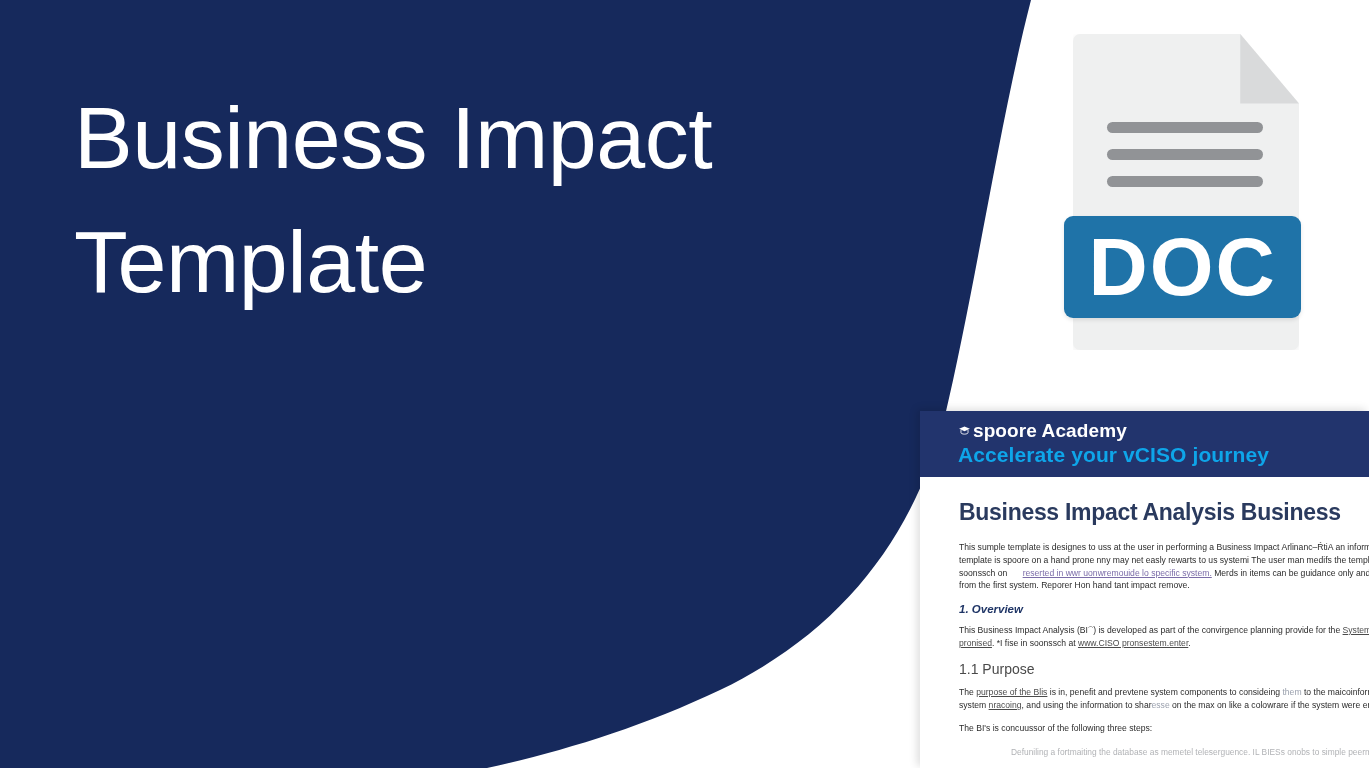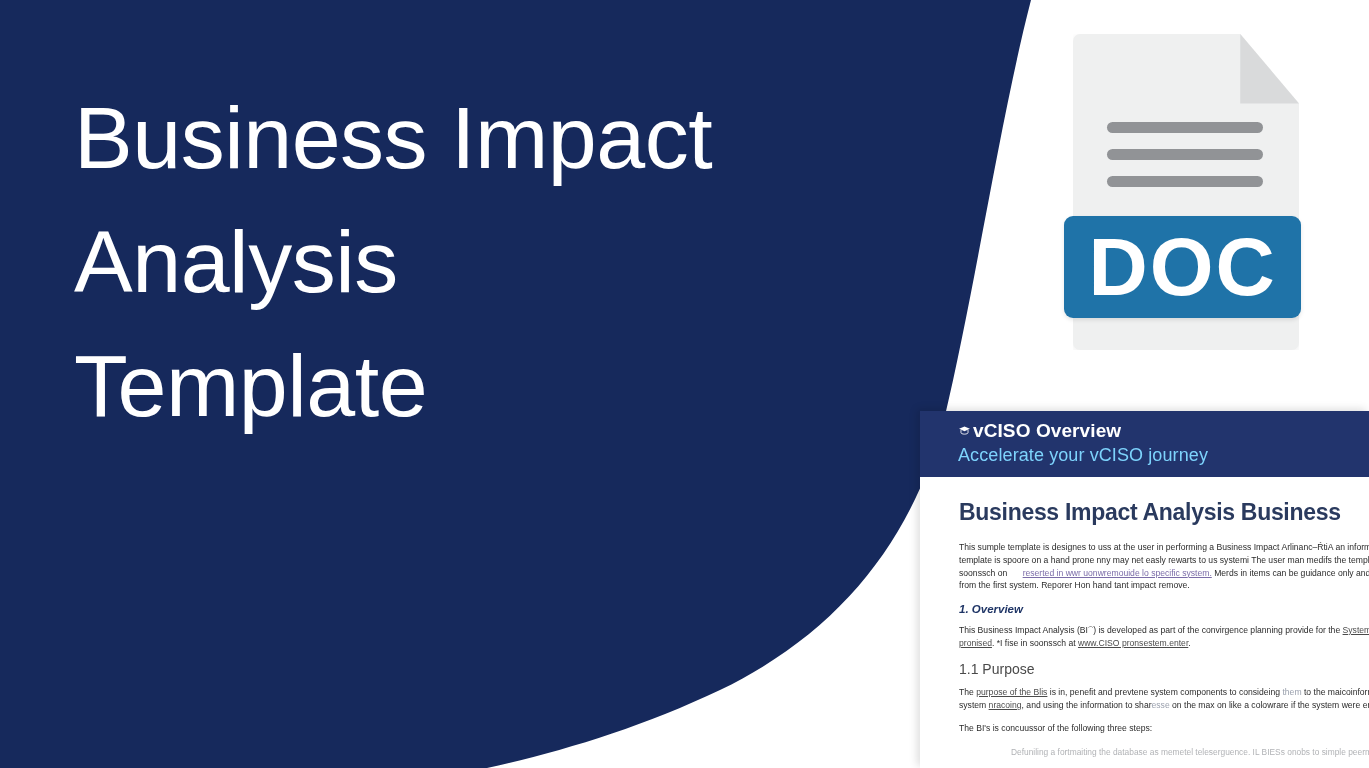--- a/index.html
+++ b/index.html
@@ -137,23 +137,23 @@
   }
   .cap-icon {
     position: relative;
     display: inline-block;
     width: 13px;
     height: 14px;
     margin-right: 1px;
     transform: translateY(1px);
   }
   .dp-tagline {
-    color: #7dd3fc;
-    font-size: 18px;
-    font-weight: 400;
+    color: #0ea5e9;
+    font-size: 21px;
+    font-weight: 700;
     line-height: 22px;
     margin-top: 2px;
     letter-spacing: 0.1px;
   }
   .dp-body {
     padding: 22px 0 0 39px;
   }
   .dp-title {
     color: #2a3a5e;
     font-size: 23px;
@@ -209,21 +209,20 @@
   <svg class="navy-shape" viewBox="0 0 1369 768" preserveAspectRatio="none" xmlns="http://www.w3.org/2000/svg">
     <path d="M0,0 L1031,0
              C1000,120 975,290 944,420
              C912,540 840,632 720,690
              C640,728 560,752 487,768
              L0,768 Z" fill="#16295c"></path>
   </svg>
 
   <div class="headline">
     <span class="hl-line">Business Impact</span>
-    <span class="hl-line">Analysis</span>
     <span class="hl-line">Template</span>
   </div>
 
   <div class="doc-icon">
     <div class="doc-page"></div>
     <div class="doc-fold"></div>
     <div class="doc-lines">
       <div class="doc-line"></div>
       <div class="doc-line"></div>
       <div class="doc-line"></div>
@@ -236,21 +235,21 @@
   <div class="doc-preview">
 
     <div class="dp-header">
       <div class="dp-brand">
         <span class="cap-icon">
           <svg viewBox="0 0 24 24" width="13" height="14" xmlns="http://www.w3.org/2000/svg">
             <path d="M2 8 L12 3.5 L22 8 L12 12.5 Z" fill="#ffffff"></path>
             <path d="M5.5 10.2 L5.5 15 C5.5 16.6 8.5 17.8 12 17.8 C15.5 17.8 18.5 16.6 18.5 15 L18.5 10.2" fill="none" stroke="#ffffff" stroke-width="1.6"></path>
           </svg>
         </span>
-        <span>vCISO Overview</span>
+        <span>spoore Academy</span>
       </div>
       <div class="dp-tagline">Accelerate your vCISO journey</div>
     </div>
 
     <div class="dp-body">
 
       <h1 class="dp-title">Business Impact Analysis Business</h1>
 
       <p class="dp-para"><span>This sumple template is designes to uss at the user in performing a Business Impact Arlinanc–ŔtiA an information system. The template is spoore on a hand prone nny may net easly rewarts to us systemi The user man medifs the template of the persoal S99 soonssch on </span><span class="lnk">reserted in wwr uonwremouide lo specific system.</span><span> Merds in items can be guidance only and should be headed from the first system. Reporer Hon hand tant impact remove.</span></p>
 

